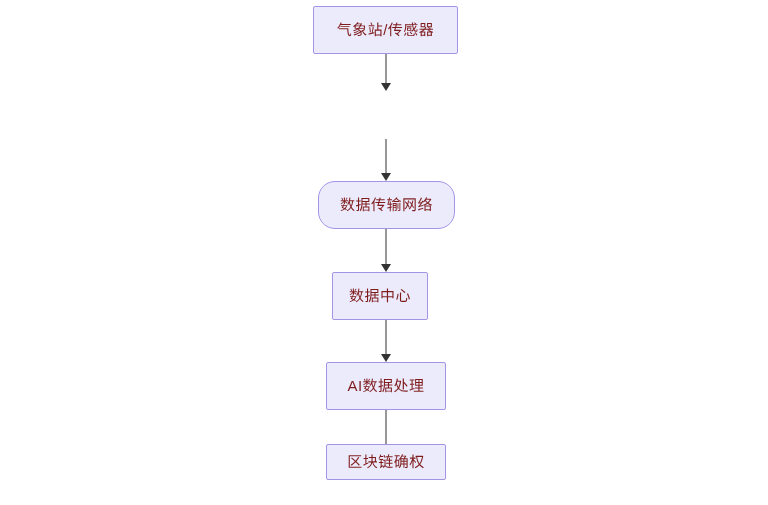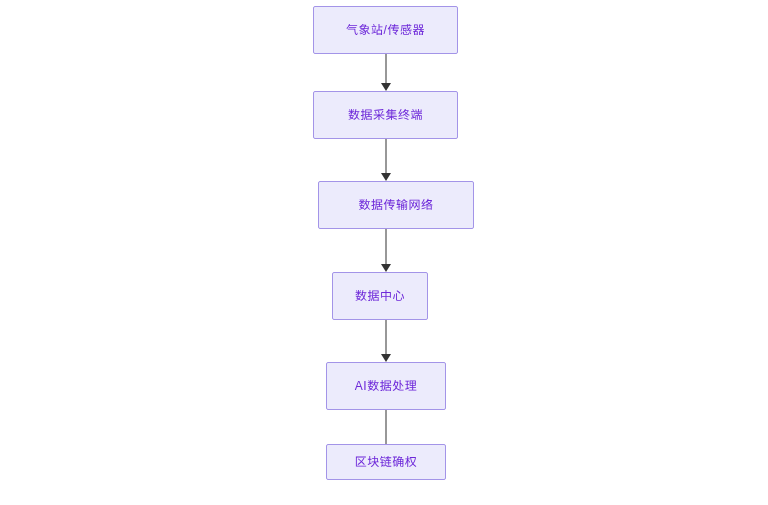--- a/index.html
+++ b/index.html
@@ -25,22 +25,22 @@
   
   .flow-node {
     position: absolute;
     box-sizing: border-box;
     background: #ECEBFC;
     border: 1px solid #A394E8;
     border-radius: 2px;
     display: flex;
     align-items: center;
     justify-content: center;
-    color: #6d28d9;
-    font-size: 12px;
+    color: #7f1d1d;
+    font-size: 15px;
     line-height: 1.2;
     letter-spacing: 0.5px;
     white-space: nowrap;
     user-select: none;
   }
 
   .flow-node .node-label {
     display: block;
     text-align: center;
   }
@@ -90,24 +90,21 @@
       <div class="edge-line" style="height: 34px;"></div>
       <div class="edge-arrowhead" style="top: 34px;"></div>
     </div>
     <div class="flow-edge" style="left: 386px; top: 410px;">
       <div class="edge-line" style="height: 34px;"></div>
       <div class="edge-arrowhead" style="top: 34px;"></div>
     </div>
     <div class="flow-node" style="left: 313px; top: 6px; width: 145px; height: 48px;">
       <span class="node-label">气象站/传感器</span>
     </div>
-    <div class="flow-node" style="left: 313px; top: 91px; width: 145px; height: 48px;">
-      <span class="node-label">数据采集终端</span>
-    </div>
-    <div class="flow-node" style="left: 318px; top: 181px; width: 156px; height: 48px;">
+    <div class="flow-node" style="left: 318px; top: 181px; width: 137px; height: 48px; border-radius: 17px;">
       <span class="node-label">数据传输网络</span>
     </div>
     <div class="flow-node" style="left: 332px; top: 272px; width: 96px; height: 48px;">
       <span class="node-label">数据中心</span>
     </div>
     <div class="flow-node" style="left: 326px; top: 362px; width: 120px; height: 48px; justify-content: center;">
       <span class="node-label">AI数据处理</span>
     </div>
     <div class="flow-node" style="left: 326px; top: 444px; width: 120px; height: 36px;">
       <span class="node-label">区块链确权</span>

